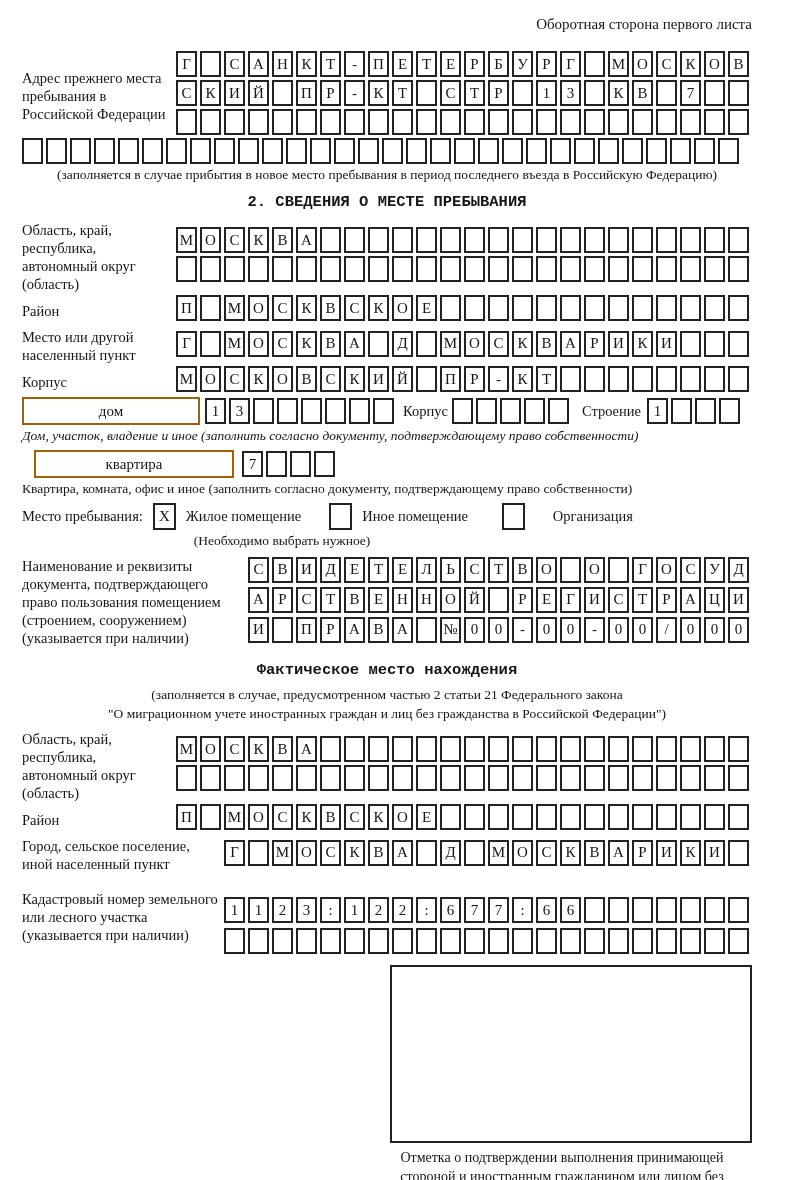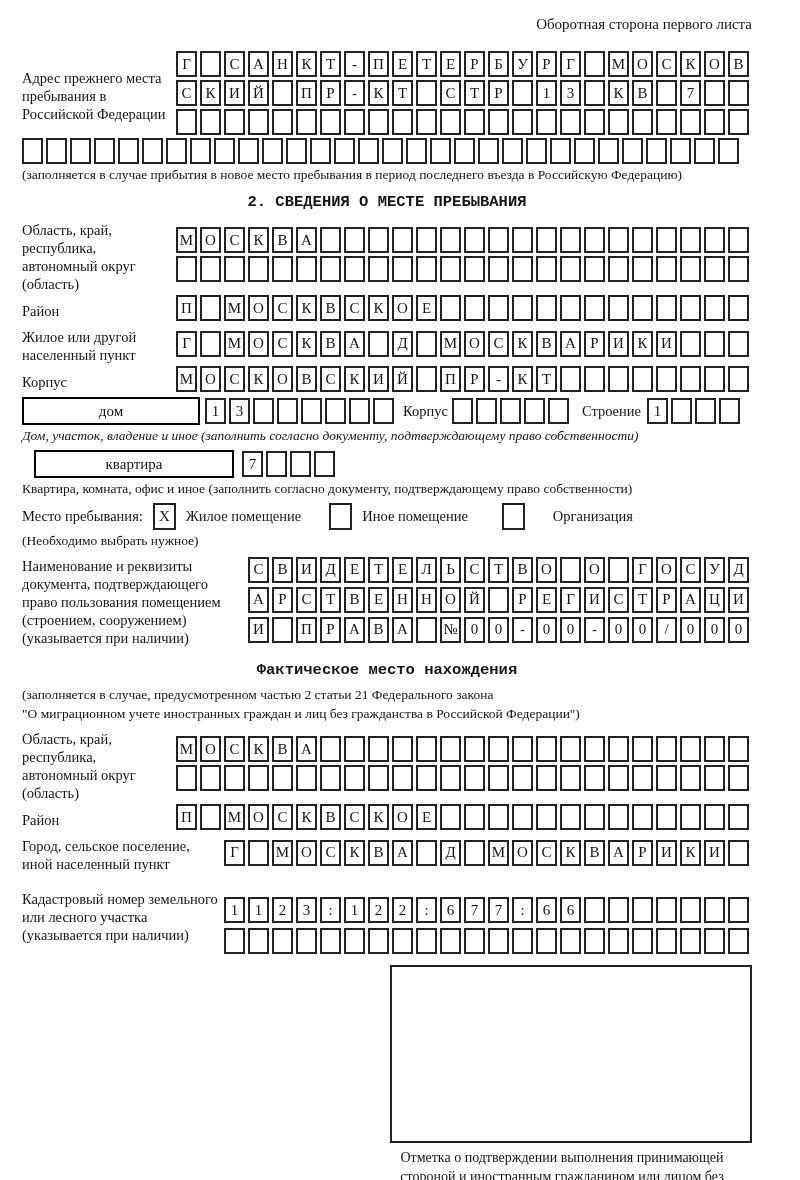--- a/index.html
+++ b/index.html
@@ -15,24 +15,24 @@
   .cell{
     box-sizing:border-box;flex:none;
     width:21px;height:26px;margin-right:3px;
     border:2px solid #222222;
     font-size:15px;line-height:21px;text-align:center;
     display:flex;align-items:center;justify-content:center;
   }
   .fieldrow{display:flex;align-items:center;}
   .flabel{flex:1;font-size:14.5px;line-height:18px;padding-top:2px;padding-right:6px;}
   .cellblock{flex:none;}
-  .note{font-size:13.5px;margin:3px 0 6px 0;line-height:16px;}
+  .note{font-size:13.5px;text-align:center;margin:3px 0 6px 0;line-height:16px;}
   .sec-title{font-size:15.5px;font-weight:bold;text-align:center;margin:10px 0 8px 0;font-family:Liberation Mono, monospace;}
   .widebox{
-    box-sizing:border-box;border:2px solid #000000;height:28px;
+    box-sizing:border-box;border:2px solid #a16207;height:28px;
     display:flex;align-items:center;justify-content:center;
     font-size:15px;flex:none;
   }
   .inline-label{font-size:14.5px;flex:none;line-height:28px;}
   .houserow,.aptrow{display:flex;align-items:center;margin-bottom:2px;}
   .stayrow{display:flex;align-items:center;margin:6px 0 2px 0;font-size:14.5px;}
   .checkbox{
     box-sizing:border-box;flex:none;width:23px;height:27px;
     border:2px solid #222222;margin:0 10px;
     font-size:15px;display:flex;align-items:center;justify-content:center;
@@ -249,21 +249,21 @@
         <div class="cell"></div>
         <div class="cell"></div>
         <div class="cell"></div>
         <div class="cell"></div>
         <div class="cell"></div>
         <div class="cell"></div>
       </div>
   </div>
 
   <div class="fieldrow mb2">
-    <div class="flabel">Жилое или другой населенный пункт</div>
+    <div class="flabel">Место или другой населенный пункт</div>
     <div class="cellblock cellrow">
         <div class="cell">Г</div>
         <div class="cell"></div>
         <div class="cell">М</div>
         <div class="cell">О</div>
         <div class="cell">С</div>
         <div class="cell">К</div>
         <div class="cell">В</div>
         <div class="cell">А</div>
         <div class="cell"></div>

